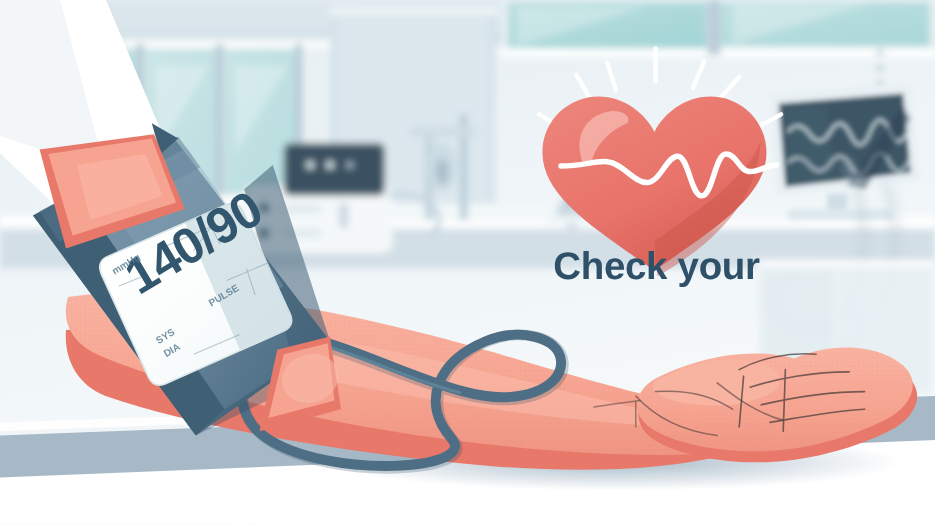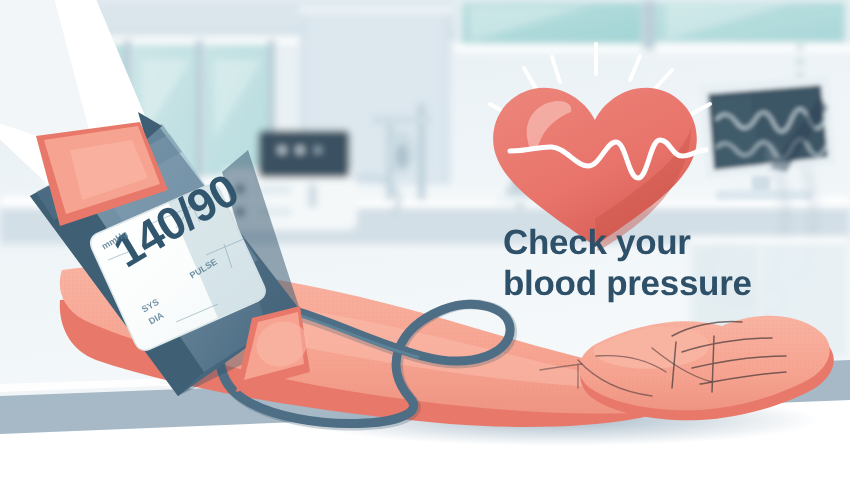--- a/index.html
+++ b/index.html
@@ -379,21 +379,20 @@
                C600,166 606,142 616,142
                C626,142 628,178 638,178
                C648,178 650,140 660,140
                C670,140 672,156 682,156
                C692,156 696,150 706,150" fill="none" stroke="#ffffff" stroke-width="5" stroke-linecap="round" stroke-linejoin="round"></path>
     </g>
   </svg>
 
   <div class="headline">
     <span>Check your</span>
-    <span>blood pressure</span>
   </div>
 
   <div class="bp-readout">140/90</div>
 
   <div class="bp-sub top">mmHg</div>
   <div class="bp-sub right">PULSE</div>
   <div class="bp-sub b1">SYS</div>
   <div class="bp-sub b2">DIA</div>
 
 </div>

